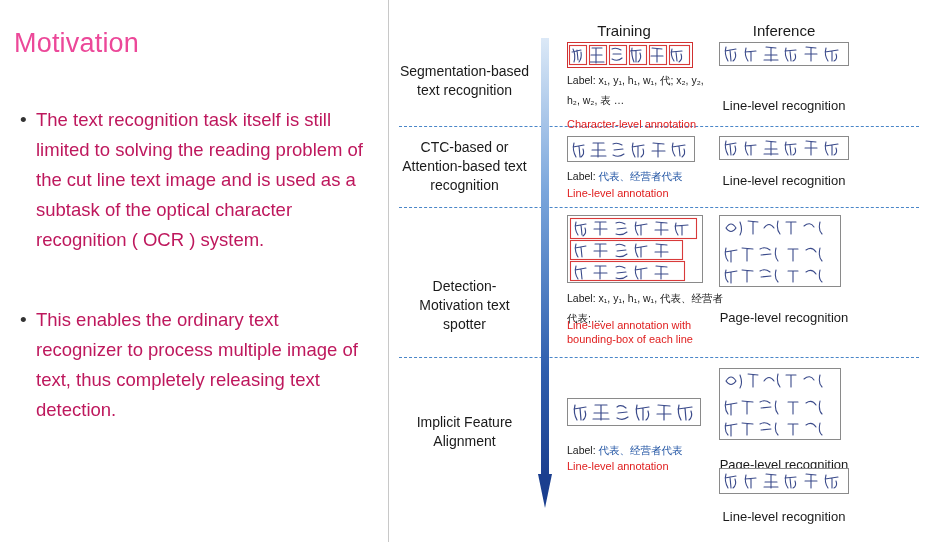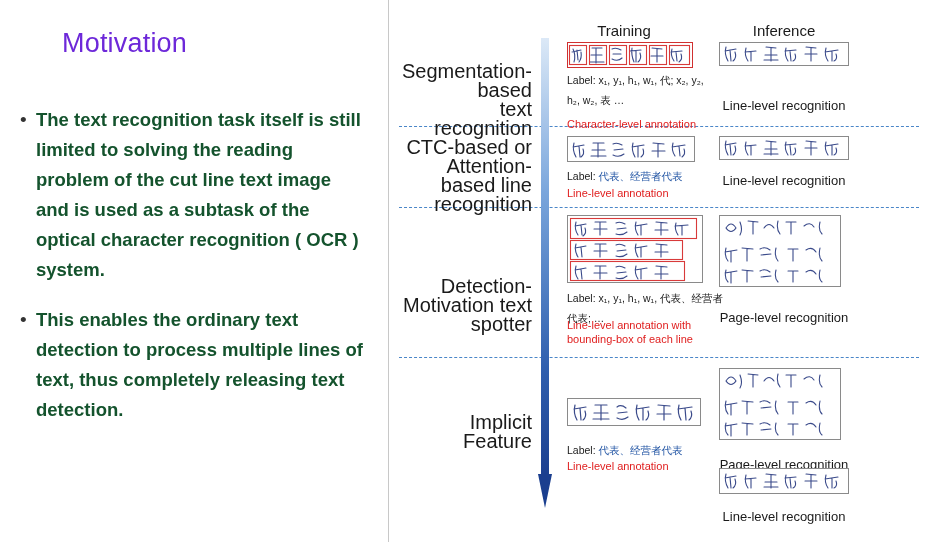--- a/index.html
+++ b/index.html
@@ -22,43 +22,41 @@
     left: 0; top: 0;
     width: 385px;
     height: 542px;
   }
   #slide-title {
     position: absolute;
     left: 14px;
     top: 28px;
     font-size: 27px;
     letter-spacing: 0.2px;
-    color: #6d28d9;
-    margin-left: 48px;
+    color: #ec4899;
   }
   .bullet-row {
     position: absolute;
     display: flex;
     align-items: flex-start;
     width: 350px;
   }
   .bullet-dot {
     width: 16px;
     flex: 0 0 16px;
     font-size: 19px;
     line-height: 30px;
     color: #333;
     text-align: left;
     padding-left: 2px;
   }
   .bullet-text {
     font-size: 18.5px;
     line-height: 30px;
-    color: #14532d;
-    font-weight: bold;
+    color: #be185d;
   }
   #bullet-1 { left: 18px; top: 105px; }
   #bullet-2 { left: 18px; top: 305px; }
 
   
   #vertical-divider {
     position: absolute;
     left: 388px;
     top: 0;
     width: 1px;
@@ -102,24 +100,24 @@
     border-top: 1px dashed #4a86c8;
     height: 0;
   }
   #sep-1 { top: 126px; }
   #sep-2 { top: 207px; }
   #sep-3 { top: 357px; }
 
   
   .method-name {
     position: absolute;
-    font-size: 20px;
+    font-size: 14px;
     line-height: 19px;
     color: #1a1a1a;
-    text-align: right;
+    text-align: center;
     width: 135px;
     left: 8px;
   }
   #method-1 { top: 62px; }
   #method-2 { top: 138px; }
   #method-3 { top: 277px; }
   #method-4 { top: 413px; }
 
   
   .label-line {
@@ -160,21 +158,21 @@
 
   <div id="slide-title">Motivation</div>
 
   <div class="bullet-row" id="bullet-1">
     <div class="bullet-dot">•</div>
     <div class="bullet-text">The text recognition task itself is still limited to solving the reading problem of the cut line text image and is used as a subtask of the optical character recognition ( OCR ) system.</div>
   </div>
 
   <div class="bullet-row" id="bullet-2">
     <div class="bullet-dot">•</div>
-    <div class="bullet-text">This enables the ordinary text detection to process multiple lines of text, thus completely releasing text detection.</div>
+    <div class="bullet-text">This enables the ordinary text recognizer to process multiple image of text, thus completely releasing text detection.</div>
   </div>
 
 </div>
 
 <div id="vertical-divider"></div>
 
 <div id="diagram">
 
   <div class="col-heading" id="heading-training">Training</div>
   <div class="col-heading" id="heading-inference">Inference</div>
@@ -239,21 +237,21 @@
         <path d="M86 4 L96 5 M91 5 L91 18 M85 11 L97 11"></path>
         <path d="M106 5 Q104 12 108 18 M105 9 L118 7 M112 8 L112 18 M116 11 Q118 16 114 18"></path>
       </g>
     </svg>
   </div>
 
   <div class="caption" style="left:330px; top:90px; width:130px;">Line-level recognition</div>
 
   <div class="method-name" id="method-2">
     <div>CTC-based or</div>
-    <div>Attention-based line</div>
+    <div>Attention-based text</div>
     <div>recognition</div>
   </div>
 
   <div class="hw-box" style="left:178px; top:136px; width:126px; height:24px;">
     <svg class="hw-canvas" width="126" height="24" viewBox="0 0 126 24">
       <g stroke="#3a4a8a" stroke-width="1.1" fill="none" stroke-linecap="round">
         <path d="M6 6 Q4 13 8 20 M5 10 L16 8 M11 9 L12 20 M15 12 Q17 17 13 20"></path>
         <path d="M25 6 L36 6 M30 6 L30 20 M24 13 L37 13 M23 19 L38 19"></path>
         <path d="M45 7 Q49 5 54 8 M46 13 L55 12 M45 18 Q51 21 56 17"></path>
         <path d="M65 6 Q63 13 67 20 M64 10 L76 8 M70 9 L70 20 M75 12 Q77 17 73 20"></path>
@@ -338,20 +336,21 @@
         <path d="M6 32 q-2 8 2 13 M5 36 l12 -2 M11 35 l0 11 M22 32 l11 1 M27 33 l0 12 M40 33 q5 -3 10 1 M41 39 l10 -1 M56 32 q-2 8 2 13 M68 33 l10 0 M73 33 l0 12 M86 34 q6 -4 10 2 M100 32 q-2 9 2 13"></path>
         <path d="M6 54 q-2 8 2 12 M5 57 l12 -2 M11 56 l0 11 M22 54 l11 1 M27 55 l0 11 M40 55 q5 -3 10 1 M41 61 l10 -1 M56 54 q-2 8 2 12 M68 55 l10 0 M73 55 l0 11 M86 56 q6 -4 10 2 M100 54 q-2 9 2 12"></path>
       </g>
     </svg>
   </div>
 
   <div class="caption" style="left:330px; top:302px; width:130px;">Page-level recognition</div>
 
   <div class="method-name" id="method-4">
     <div>Implicit Feature</div>
+    <div>Alignment</div>
   </div>
 
   <div class="hw-box" style="left:178px; top:398px; width:132px; height:26px;">
     <svg class="hw-canvas" width="132" height="26" viewBox="0 0 132 26">
       <g stroke="#3a4a8a" stroke-width="1.2" fill="none" stroke-linecap="round">
         <path d="M7 6 Q5 14 9 21 M6 10 L18 8 M12 9 L13 21 M17 12 Q19 18 15 21"></path>
         <path d="M27 6 L39 6 M33 6 L33 21 M26 14 L40 14 M25 20 L41 20"></path>
         <path d="M49 8 Q53 5 58 9 M50 14 L59 13 M49 19 Q55 22 60 18"></path>
         <path d="M69 6 Q67 14 71 21 M68 10 L81 8 M75 9 L75 21 M80 12 Q82 18 78 21"></path>
         <path d="M90 6 L102 7 M96 7 L96 21 M89 15 L103 15"></path>

